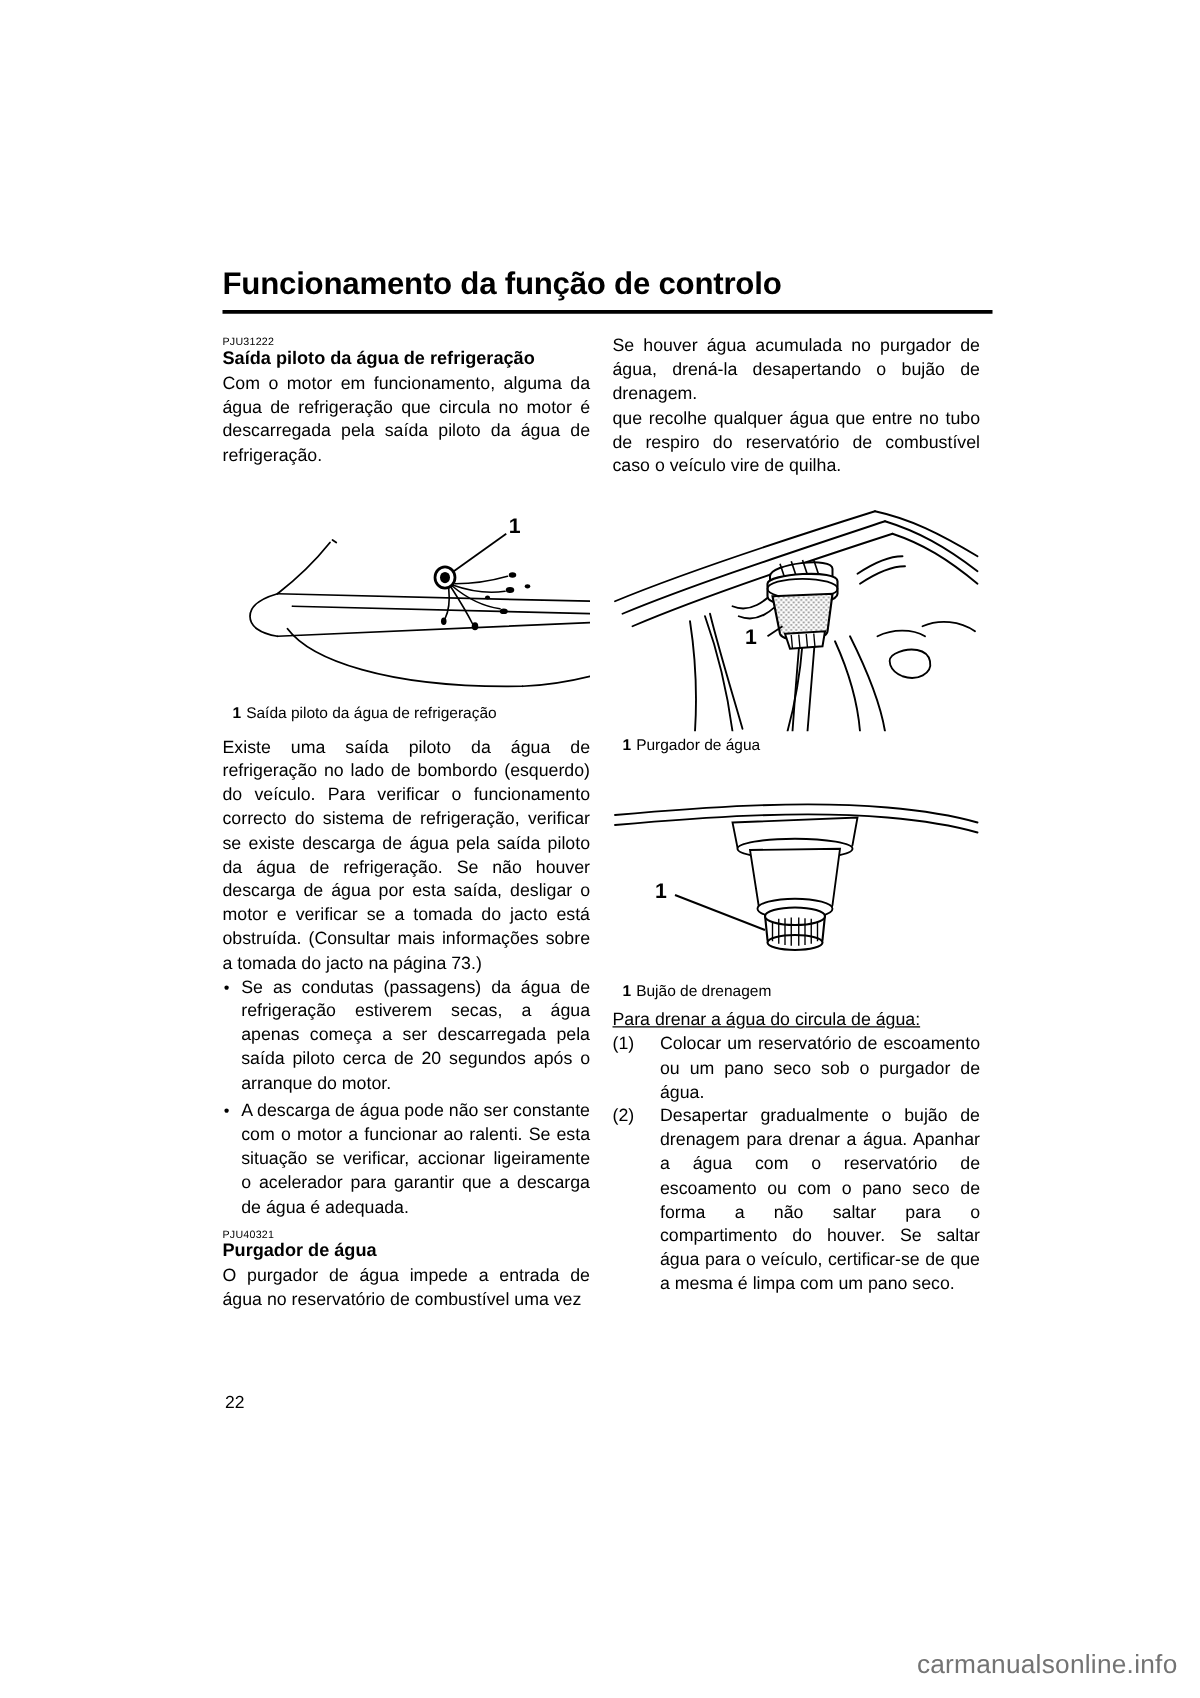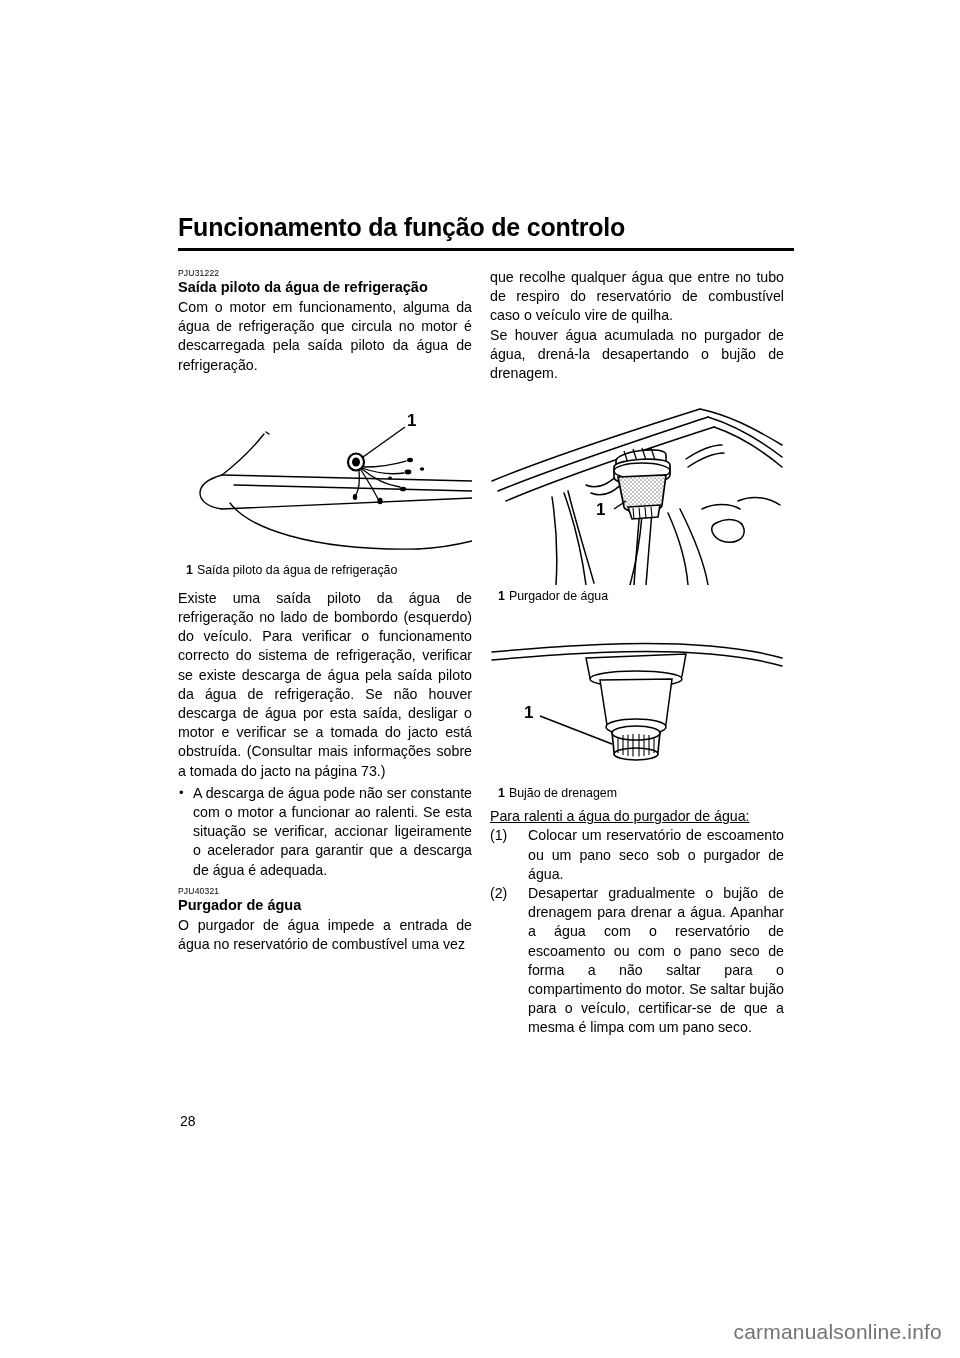--- a/index.html
+++ b/index.html
@@ -229,32 +229,33 @@
         <text x="229" y="27" font-family="Liberation Sans, sans-serif" font-size="17" font-weight="bold" fill="#000">1</text>
       </svg>
       <p class="fig-caption">
         <span class="num">1</span><span>Saída piloto da água de refrigeração</span>
       </p>
     </div>
 
     <p class="body" style="margin-top:11px;">Existe uma saída piloto da água de refrigeração no lado de bombordo (esquerdo) do veículo. Para verificar o funcionamento correcto do sistema de refrigeração, verificar se existe descarga de água pela saída piloto da água de refrigeração. Se não houver descarga de água por esta saída, desligar o motor e verificar se a tomada do jacto está obstruída. (Consultar mais informações sobre a tomada do jacto na página 73.)</p>
 
     <ul class="bullets">
+      <li>Se as condutas (passagens) da água de refrigeração estiverem secas, a água apenas começa a ser descarregada pela saída piloto cerca de 20 segundos após o arranque do motor.</li>
       <li style="margin-top:3px;">A descarga de água pode não ser constante com o motor a funcionar ao ralenti. Se esta situação se verificar, accionar ligeiramente o acelerador para garantir que a descarga de água é adequada.</li>
     </ul>
 
     <p class="refcode" style="margin-top:6px;">PJU40321</p>
     <h2 class="section-head">Purgador de água</h2>
     <p class="body">O purgador de água impede a entrada de água no reservatório de combustível uma vez</p>
   </div>
 
   <div class="col col-right">
 
+    <p class="body">Se houver água acumulada no purgador de água, drená-la desapertando o bujão de drenagem.</p>
     <p class="body">que recolhe qualquer água que entre no tubo de respiro do reservatório de combustível caso o veículo vire de quilha.</p>
-    <p class="body">Se houver água acumulada no purgador de água, drená-la desapertando o bujão de drenagem.</p>
 
     
     <div class="figure" style="margin-top:22px;">
       <svg width="294" height="180" viewBox="0 0 294 180">
         <g fill="none" stroke="#000" stroke-width="1.5" stroke-linecap="round" stroke-linejoin="round">
 
           <path d="M2 76 C 60 52, 140 26, 210 4"></path>
           <path d="M8 86 C 66 62, 146 36, 218 12"></path>
           <path d="M210 4 C 238 10, 262 22, 292 40"></path>
           <path d="M218 12 C 244 20, 266 32, 292 52"></path>
@@ -363,28 +364,28 @@
           <path d="M50 84 L 122 112"></path>
         </g>
         <text x="34" y="86" font-family="Liberation Sans, sans-serif" font-size="17" font-weight="bold" fill="#000">1</text>
       </svg>
       <p class="fig-caption">
         <span class="num">1</span><span>Bujão de drenagem</span>
       </p>
     </div>
 
     
-    <p class="proc-head">Para ralenti a água do purgador de água:</p>
+    <p class="proc-head">Para drenar a água do circula de água:</p>
     <ol class="proc">
       <li>
         <span class="step-num">(1)</span><span>Colocar um reservatório de escoamento ou um pano seco sob o purgador de água.</span>
       </li>
       <li>
-        <span class="step-num">(2)</span><span>Desapertar gradualmente o bujão de drenagem para drenar a água. Apanhar a água com o reservatório de escoamento ou com o pano seco de forma a não saltar para o compartimento do motor. Se saltar bujão para o veículo, certificar-se de que a mesma é limpa com um pano seco.</span>
+        <span class="step-num">(2)</span><span>Desapertar gradualmente o bujão de drenagem para drenar a água. Apanhar a água com o reservatório de escoamento ou com o pano seco de forma a não saltar para o compartimento do houver. Se saltar água para o veículo, certificar-se de que a mesma é limpa com um pano seco.</span>
       </li>
     </ol>
   </div>
 
-  <div class="page-number">28</div>
+  <div class="page-number">22</div>
 
   <div class="watermark">carmanualsonline.info</div>
 
 </div>
 
 </body></html>

